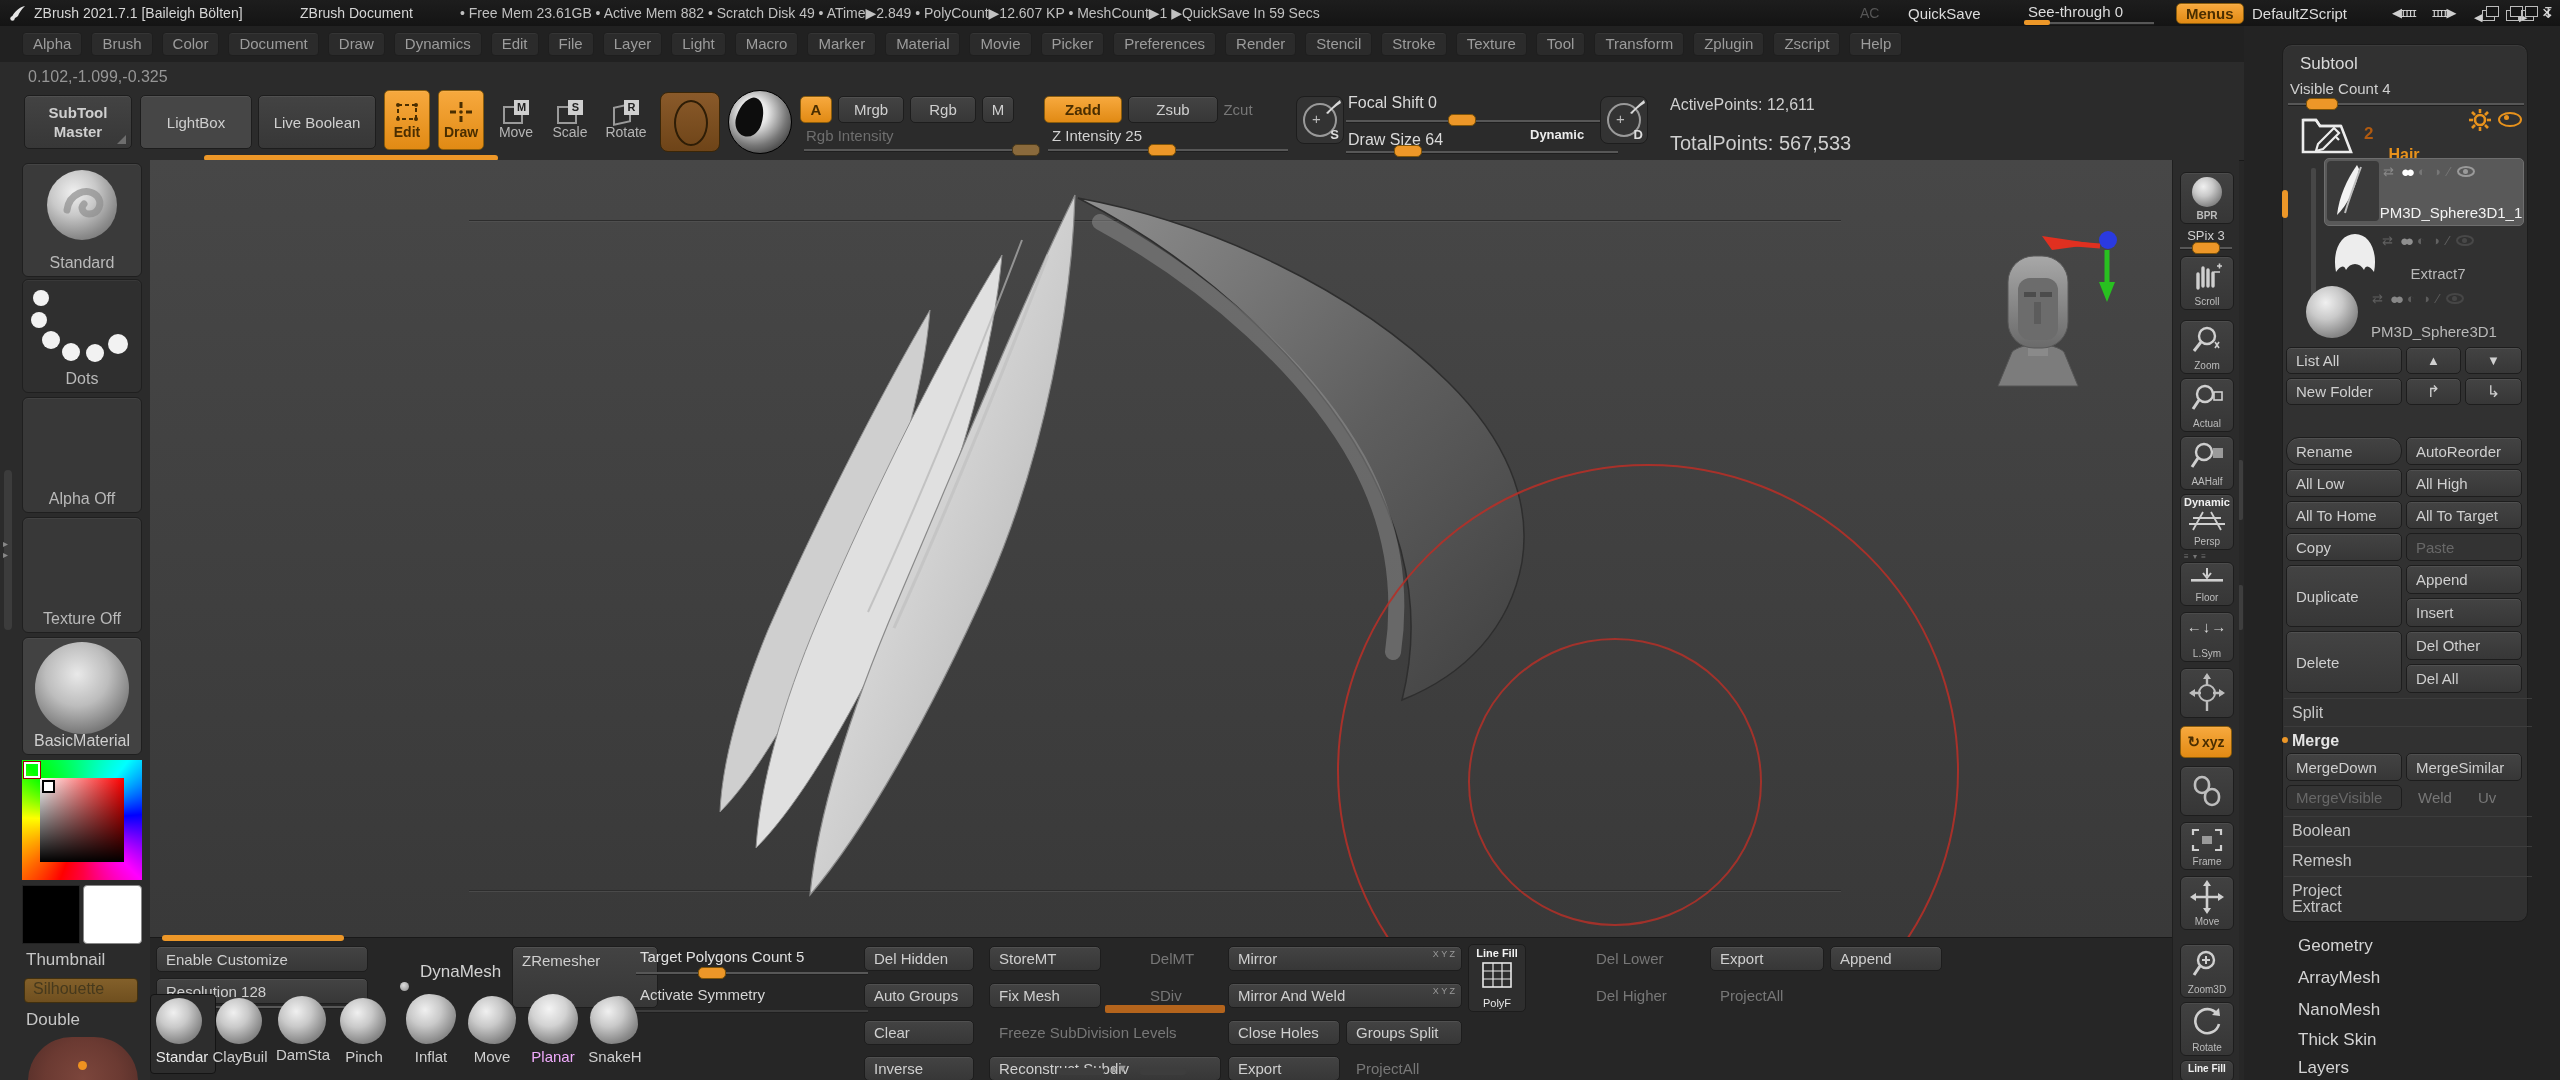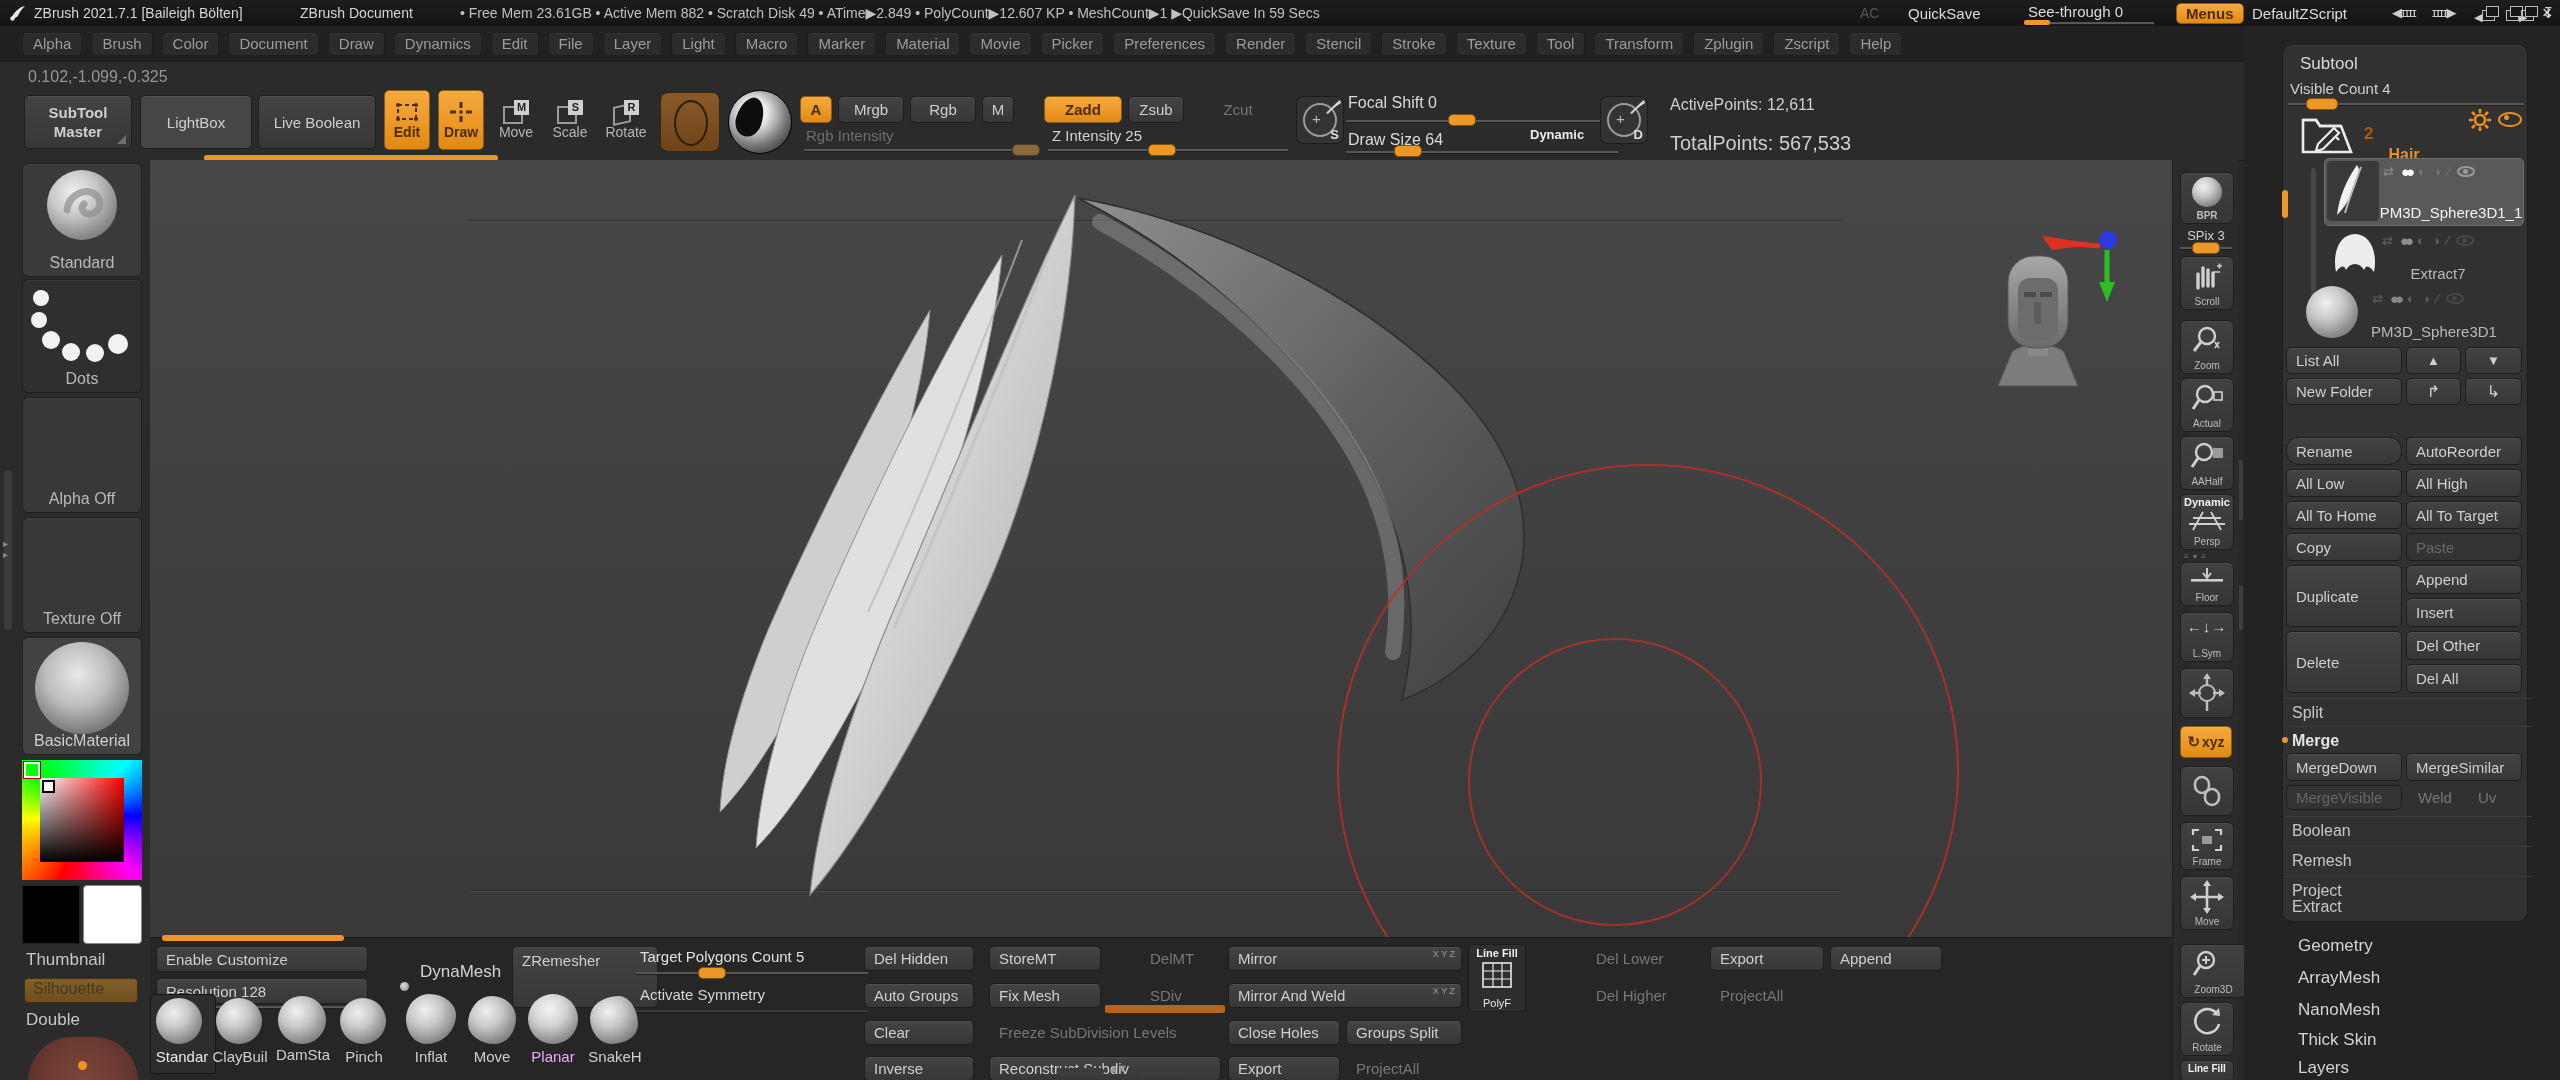--- a/index.html
+++ b/index.html
@@ -154,21 +154,21 @@
   </div>
   <div class="t" style="left:728px;top:90px;width:62px;height:62px;border-radius:50%;background:radial-gradient(circle at 40% 35%, #ffffff 0%, #e8e8e8 25%, #777 60%, #111 100%);border:1px solid #000;">
     <span style="position:absolute;left:8px;top:6px;width:26px;height:40px;border-radius:50% 50% 50% 50%/60% 60% 40% 40%;background:#0d0d0d;transform:rotate(18deg);"></span>
   </div>
 
   <div class="btn orange c" style="left:800px;top:96px;width:32px;height:27px;">A</div>
   <div class="btn c" style="left:838px;top:96px;width:66px;height:27px;">Mrgb</div>
   <div class="btn c" style="left:910px;top:96px;width:66px;height:27px;">Rgb</div>
   <div class="btn c" style="left:982px;top:96px;width:32px;height:27px;">M</div>
   <div class="btn orange c" style="left:1044px;top:96px;width:78px;height:27px;">Zadd</div>
-  <div class="btn c" style="left:1128px;top:96px;width:56px;height:27px;">Zsub</div>
+  <div class="btn c" style="left:1128px;top:96px;width:90px;height:27px;">Zsub</div>
   <div class="btn ghost c" style="left:1206px;top:96px;width:64px;height:27px;">Zcut</div>
 
   <span class="t" style="left:806px;top:127px;font-size:15px;color:#6e6e6e;">Rgb Intensity</span>
   <div class="track" style="left:804px;top:149px;width:232px;"></div>
   <div class="knob dim" style="left:1012px;top:144px;"></div>
   <span class="t" style="left:1052px;top:127px;font-size:15px;color:#d2d2d2;">Z Intensity 25</span>
   <div class="track" style="left:1048px;top:149px;width:240px;"></div>
   <div class="knob" style="left:1148px;top:144px;"></div>
 
   <div class="t" style="left:1296px;top:96px;width:46px;height:46px;border-radius:8px;border:1px solid #1d1d1d;background:#333;">
@@ -396,21 +396,21 @@
     </svg>
     <span class="shelf-label">Frame</span>
   </div>
   <div class="shelf-btn" style="top:876px;height:52px;">
     <svg width="36" height="34" viewBox="0 0 36 34" style="position:absolute;left:8px;top:3px;">
       <path d="M18 4 v26 M5 17 h26" stroke="#cfcfcf" stroke-width="2.6"></path>
       <path d="M18 0 l-4 6 h8 Z M18 34 l-4 -6 h8 Z M1 17 l6 -4 v8 Z M35 17 l-6 -4 v8 Z" fill="#cfcfcf"></path>
     </svg>
     <span class="shelf-label">Move</span>
   </div>
-  <div class="shelf-btn" style="top:944px;height:52px;padding-left:13px;">
+  <div class="shelf-btn" style="top:944px;height:52px;">
     <svg width="34" height="32" viewBox="0 0 34 32" style="position:absolute;left:9px;top:3px;">
       <circle cx="16" cy="12" r="8" fill="none" stroke="#cfcfcf" stroke-width="2.4"></circle>
       <path d="M16 8 v8 M12 12 h8" stroke="#cfcfcf" stroke-width="2"></path>
       <line x1="10" y1="18" x2="4" y2="27" stroke="#cfcfcf" stroke-width="3"></line>
     </svg>
     <span class="shelf-label">Zoom3D</span>
   </div>
   <div class="shelf-btn" style="top:1002px;height:52px;">
     <svg width="34" height="32" viewBox="0 0 34 32" style="position:absolute;left:9px;top:3px;">
       <path d="M27 8 A 12 12 0 1 0 29 18" fill="none" stroke="#cfcfcf" stroke-width="2.6"></path>

